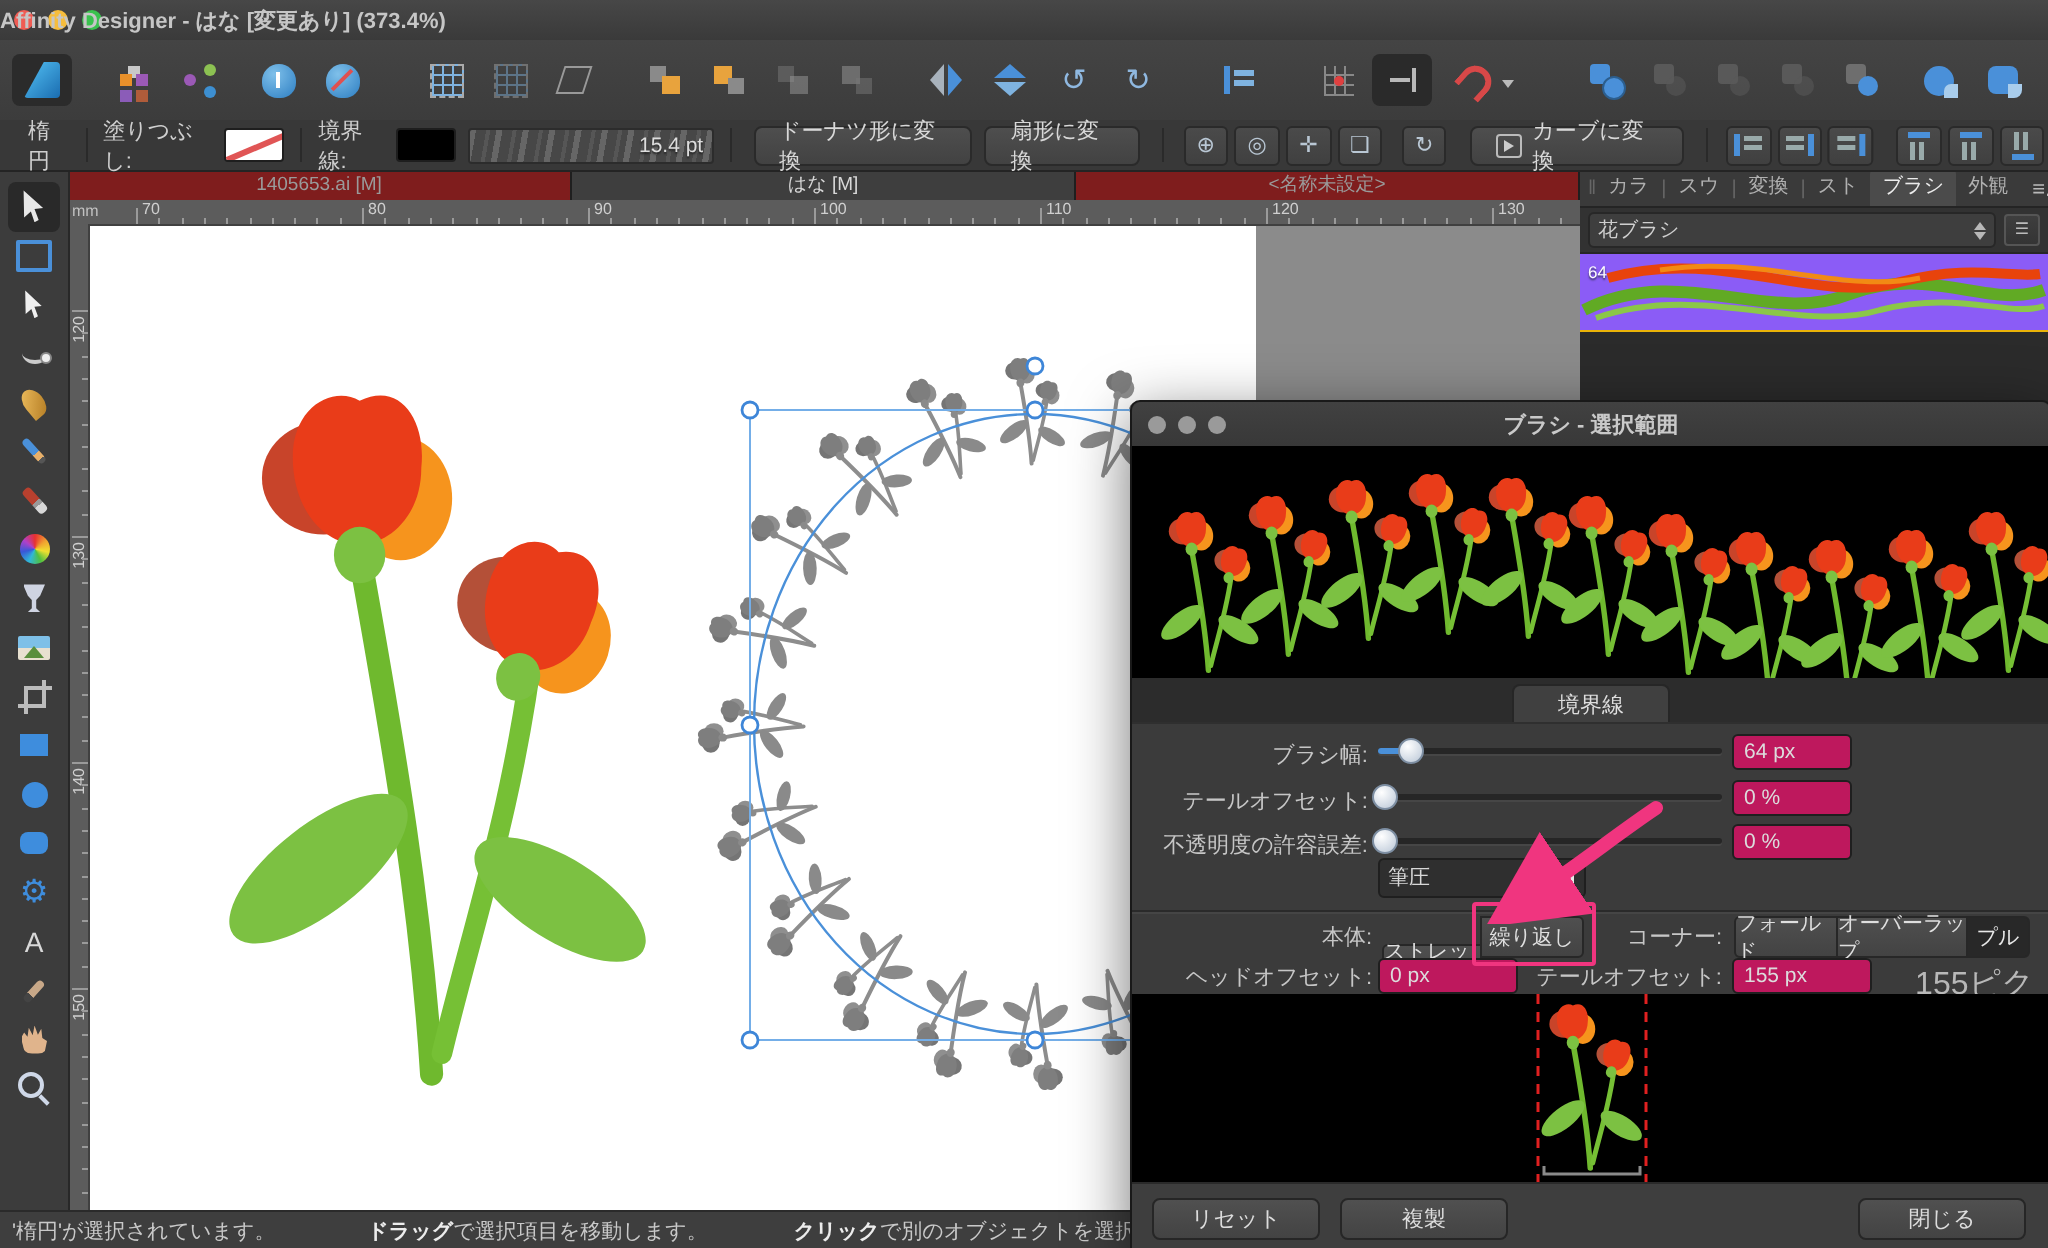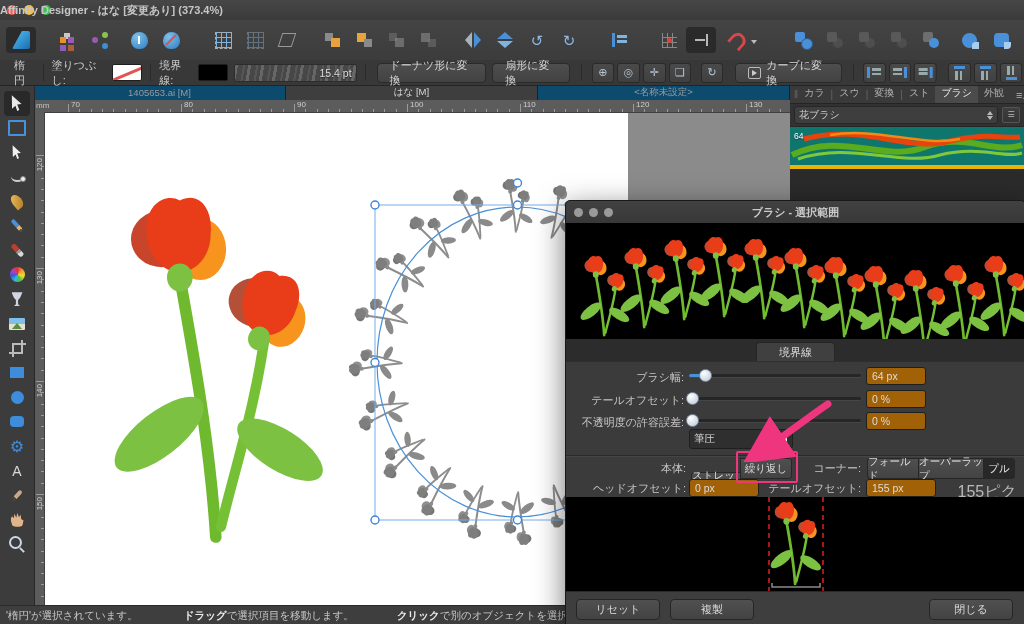--- a/index.html
+++ b/index.html
@@ -117,21 +117,21 @@
   .alg-v{flex-direction:column;}
   .alg-v::after{content:"";height:9px;width:9px;background:linear-gradient(90deg,#9aa 0 2.5px,transparent 2.5px 4.5px,#9aa 4.5px 7px,transparent 7px);}
   .alg-v.b::before{order:2;margin:2px 0 0 0;}
   .play-ic{width:12px;height:10px;border:1px solid #bbb;border-radius:2px;margin-right:5px;
     display:flex;align-items:center;justify-content:center;}
   .play-ic::after{content:"";border-left:5px solid #ccc;border-top:3px solid transparent;border-bottom:3px solid transparent;}
   
   .doctabs{position:absolute;left:34px;top:85px;width:756px;height:15px;display:flex;z-index:20;
     background:#262626;}
   .dtab{flex:1;display:flex;align-items:center;justify-content:center;font-size:9.5px;
-    color:#9a9a9a;background:#0c4a6e;border-right:1px solid #1f1f1f;}
+    color:#9a9a9a;background:#7f1d1d;border-right:1px solid #1f1f1f;}
   .dtab.active{background:#3e3e3e;color:#d8d8d8;}
   
   .ruler-top{position:absolute;left:34px;top:100px;width:756px;height:12px;background:#5c5c5c;
     border-bottom:1px solid #404040;z-index:20;font-size:8px;color:#cfcfcf;overflow:hidden;}
   .ruler-top .unit{position:absolute;left:2px;top:1px;color:#c0c0c0;}
   .rt-num{position:absolute;top:0px;}
   .rt-tick{position:absolute;bottom:0;width:1px;background:#9a9a9a;}
   .ruler-left{position:absolute;left:34px;top:112px;width:10px;height:493px;background:#5c5c5c;
     border-right:1px solid #404040;z-index:20;overflow:hidden;}
   .rl-num{position:absolute;left:1px;font-size:8px;color:#cfcfcf;writing-mode:vertical-rl;transform:rotate(180deg);}
@@ -192,38 +192,38 @@
   .rp-row{height:22px;display:flex;align-items:center;background:#323232;padding:0 4px;gap:4px;
     border-bottom:1px solid #262626;}
   .rp-select{flex:1;height:16px;background:#3e3e3e;border:1px solid #272727;border-radius:3px;
     display:flex;align-items:center;font-size:10px;color:#cfcfcf;padding:0 4px;}
   .stepper{margin-left:auto;display:flex;flex-direction:column;gap:1px;}
   .stepper i{border-left:3.5px solid transparent;border-right:3.5px solid transparent;display:block;}
   .stepper .up{border-bottom:4px solid #b8b8b8;}
   .stepper .dn{border-top:4px solid #b8b8b8;}
   .rp-listbtn{width:16px;height:14px;border:1px solid #555;border-radius:2px;
     background:linear-gradient(#3e3e3e,#343434);color:#bbb;font-size:8px;line-height:13px;text-align:center;}
-  .brush-item{height:38px;background:#0f766e;position:relative;border-bottom:4px solid #eab308;}
+  .brush-item{height:38px;background:#8b5cf6;position:relative;border-bottom:1px solid #eab308;}
   .brush-item .blabel{position:absolute;left:4px;top:4px;font-size:8.5px;color:#fff;text-shadow:0 1px 1px #335;}
   
   .dialog{position:absolute;left:565px;top:200px;width:459px;height:424px;background:#3b3b3b;
     border:1px solid #191919;border-radius:5px 5px 0 0;z-index:40;
     box-shadow:0 8px 30px rgba(0,0,0,.55);font-size:11px;color:#cfcfcf;}
   .dlg-title{height:22px;background:linear-gradient(#414141,#383838);border-bottom:1px solid #262626;
     border-radius:5px 5px 0 0;display:flex;align-items:center;position:relative;}
   .dlg-lights{display:flex;gap:6px;margin-left:8px;}
   .dlg-lights i{width:9px;height:9px;border-radius:50%;background:#9a9a9a;display:block;}
   .dlg-title span{position:absolute;left:0;right:0;text-align:center;font-size:11px;font-weight:bold;color:#c9c9c9;}
   .dlg-strip{position:absolute;left:0;top:22px;width:459px;height:116px;background:#000;overflow:hidden;}
   .dlg-tabbar{position:absolute;left:0;top:138px;width:459px;height:22px;background:#2c2c2c;
     border-bottom:1px solid #2f2f2f;display:flex;justify-content:center;}
   .dlg-tab{margin-top:3px;padding:2px 22px;background:#404040;border:1px solid #262626;border-bottom:none;
     border-radius:4px 4px 0 0;font-size:11px;color:#dedede;}
   .flabel{position:absolute;text-align:right;color:#c6c6c6;}
-  .ffield{position:absolute;height:16px;background:#a16207;border:1px solid #1f1f1f;border-radius:3px;
+  .ffield{position:absolute;height:16px;background:#be185d;border:1px solid #1f1f1f;border-radius:3px;
     color:#dcdcdc;font-size:10.5px;display:flex;align-items:center;padding:0 5px;}
   .slider{position:absolute;height:16px;}
   .slider .track{position:absolute;left:0;right:0;top:7px;height:3px;background:#262626;border-radius:2px;
     box-shadow:0 1px 0 rgba(255,255,255,.06);}
   .slider .fill{position:absolute;left:0;top:7px;height:3px;background:#4a90d9;border-radius:2px;}
   .slider .knob{position:absolute;top:2px;width:11px;height:11px;border-radius:50%;
     background:radial-gradient(circle at 35% 30%,#ffffff,#b9c6d6);border:1px solid #7d8ea2;margin-left:-5px;}
   .dselect{position:absolute;height:18px;background:#2f2f2f;border:1px solid #1f1f1f;border-radius:3px;
     display:flex;align-items:center;font-size:10.5px;color:#d8d8d8;padding:0 4px;}
   .rampbtn{position:absolute;width:22px;height:18px;background:#2f2f2f;border:1px solid #1f1f1f;border-radius:3px;

